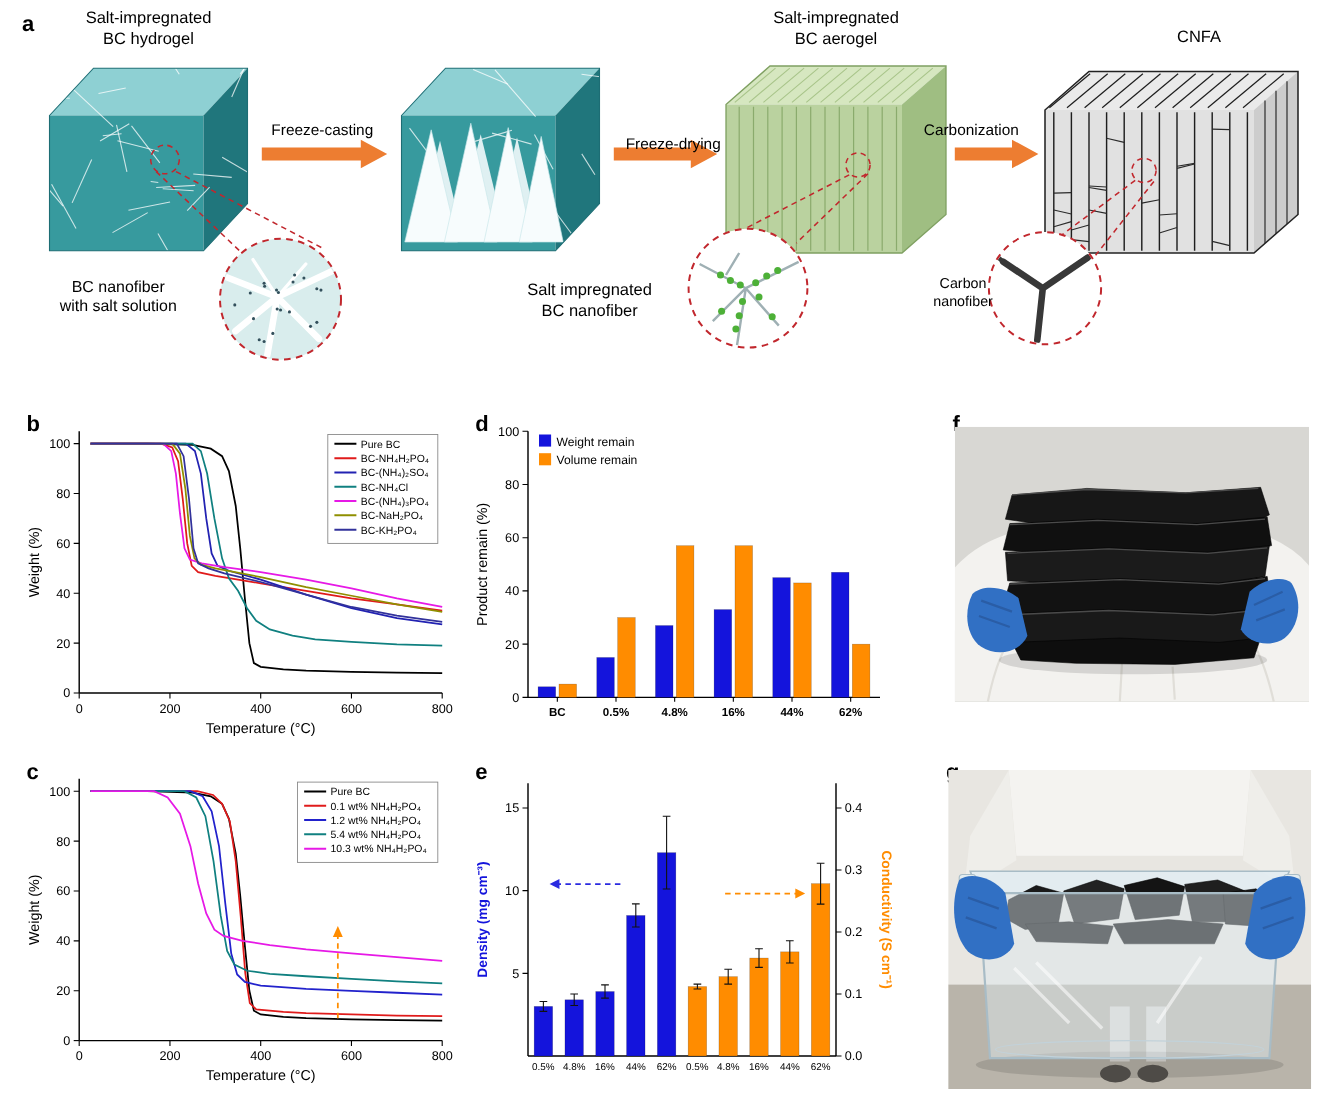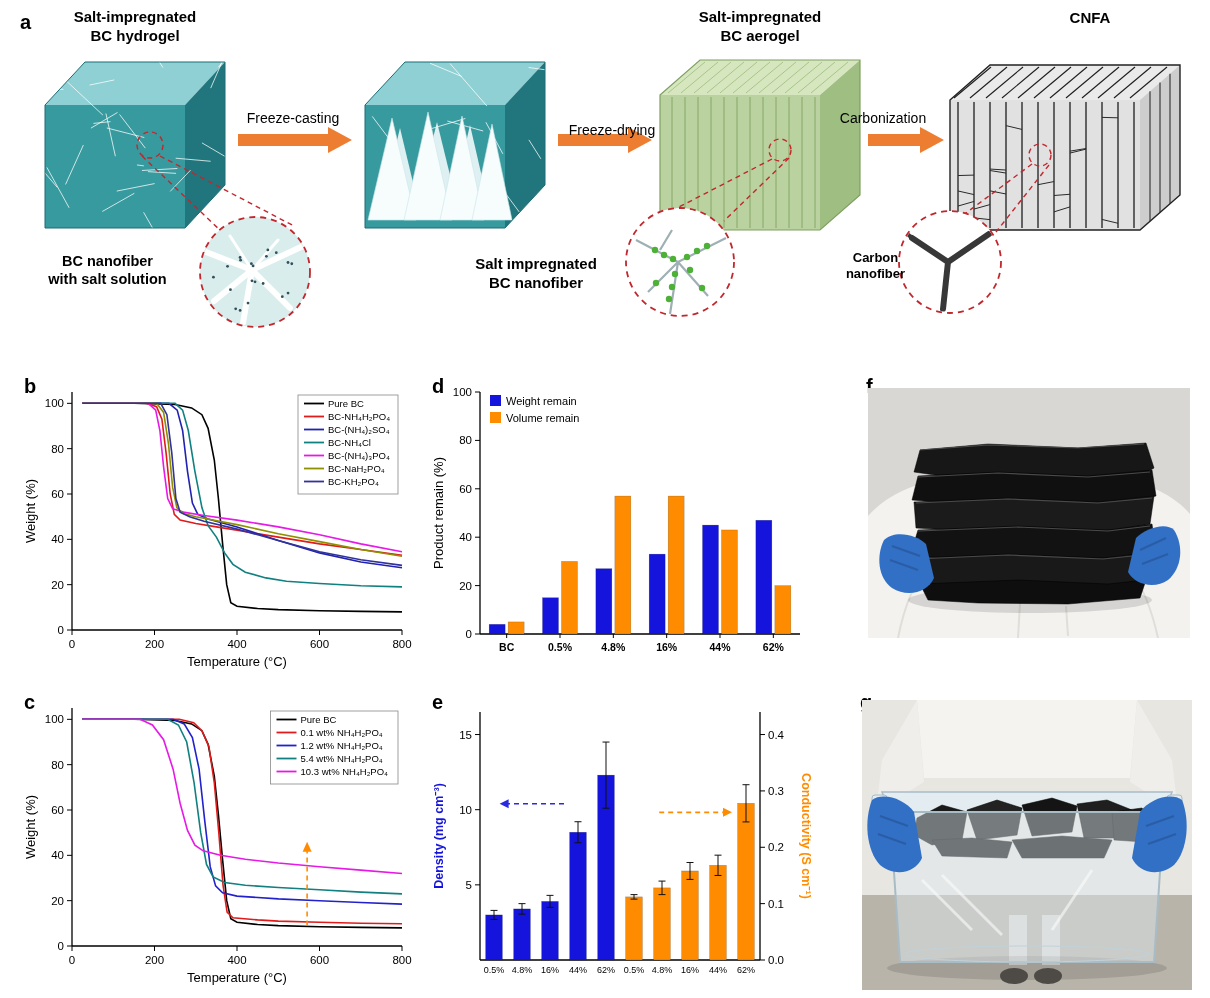--- a/index.html
+++ b/index.html
@@ -1,20 +1,20 @@
 <!DOCTYPE html>
 <html style="--arrow-orange: #ed7d31; --dash-red: #c1272d;"><head>
 <meta charset="utf-8">
 <style>
   *{box-sizing:border-box;margin:0;padding:0}
   html,body{background:#fff}
   body{width:1210px;height:998px;font-family:"Liberation Sans",sans-serif}
   #fig{position:relative;width:1210px;height:998px;background:#fff;overflow:hidden}
   .plabel{position:absolute;font-size:20px;font-weight:bold;color:#000;line-height:1}
-  .sch-label{position:absolute;font-size:15px;font-weight:bold;color:#000;text-align:center;white-space:pre-line;line-height:1.25}
+  .sch-label{position:absolute;font-size:15px;font-weight:normal;color:#000;text-align:center;white-space:pre-line;line-height:1.25}
   .arrow-label{position:absolute;font-size:14px;font-weight:normal;color:#000;text-align:center}
   .chart{position:absolute}
   svg{display:block}
   .arrow-shape{fill:var(--arrow-orange,#ed7d31)}
   .dashed-red{stroke:var(--dash-red,#c1272d);fill:none;stroke-dasharray:6 5;stroke-width:1.8}
   .dashed-red-thin{stroke:var(--dash-red,#c1272d);fill:none;stroke-dasharray:5 4;stroke-width:1.4}
 </style>
 </head>
 <body>
 
@@ -272,21 +272,21 @@
     </g>
   </svg>
 
   <div class="sch-label" style="left:35px;top:8px;width:200px">Salt-impregnated
 BC hydrogel</div>
   <div class="arrow-label" style="left:218px;top:110px;width:150px">Freeze-casting</div>
   <div class="arrow-label" style="left:537px;top:122px;width:150px">Freeze-drying</div>
   <div class="sch-label" style="left:655px;top:8px;width:210px">Salt-impregnated
 BC aerogel</div>
   <div class="arrow-label" style="left:808px;top:110px;width:150px">Carbonization</div>
-  <div class="sch-label" style="left:1020px;top:9px;width:140px">CNFA</div>
+  <div class="sch-label" style="left:1020px;top:25px;width:140px">CNFA</div>
   <div class="sch-label" style="left:25px;top:252px;width:165px;font-size:14.5px">BC nanofiber
 with salt solution</div>
   <div class="sch-label" style="left:471px;top:255px;width:130px;font-size:15px">Salt impregnated
 BC nanofiber</div>
   <div class="sch-label" style="left:828px;top:250px;width:95px;font-size:13px">Carbon
 nanofiber</div>
 
   <div class="plabel" style="left:20px;top:12px">a</div>
   <div class="plabel" style="left:24px;top:376px">b</div>
   <div class="plabel" style="left:24px;top:692px">c</div>

